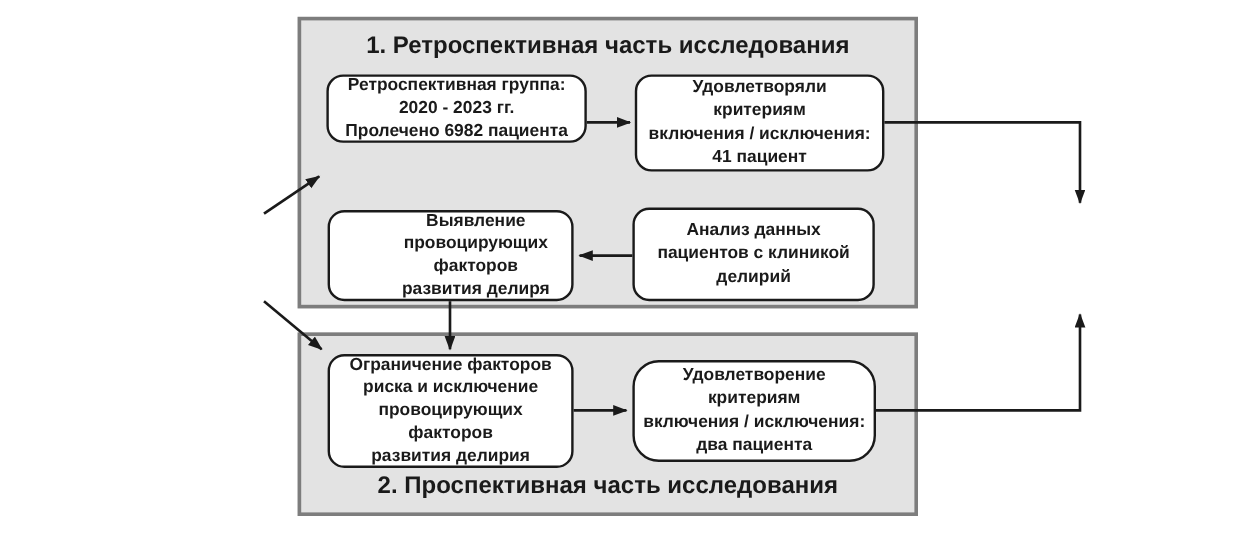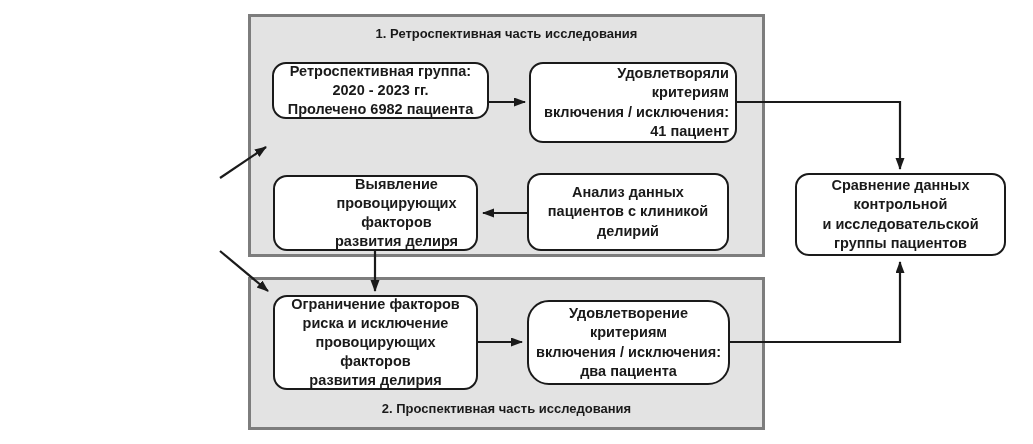--- a/index.html
+++ b/index.html
@@ -16,40 +16,40 @@
     position:absolute;
     background:var(--section-fill,#e3e3e3);
     border:3px solid var(--section-border,#7d7d7d);
     box-sizing:border-box;
   }
   #section-retrospective{left:248px;top:14px;width:517px;height:243px;}
   #section-prospective{left:248px;top:277px;width:517px;height:153px;}
   .section-title{
     position:absolute;left:0;width:100%;
     text-align:center;
-    font-size:13px;line-height:1.2;
+    font-size:20px;line-height:1.2;
     white-space:pre-line;
   }
   #section-retrospective .section-title{top:9px;}
   #section-prospective .section-title{bottom:10px;}
   .node{
     position:absolute;
     background:#ffffff;
     border:2.5px solid var(--ink,#1a1a1a);
     border-radius:14px;
     box-sizing:border-box;
     display:flex;align-items:center;justify-content:center;
     text-align:center;
     font-size:14.5px;line-height:1.32;
     white-space:pre-line;
     padding:4px 6px;
   }
   #node-total-treated{left:13px;top:175px;width:210px;height:80px;}
   #node-retro-group{left:272px;top:62px;width:217px;height:57px;}
-  #node-retro-criteria{left:529px;top:62px;width:208px;height:81px;text-align:right;}
+  #node-retro-criteria{left:529px;top:62px;width:208px;height:81px;}
   #node-factor-identification{left:273px;top:175px;width:205px;height:76px;padding-left:48px;}
   #node-data-analysis{left:527px;top:173px;width:202px;height:78px;}
   #node-risk-limitation{left:273px;top:295px;width:205px;height:95px;}
   #node-prosp-criteria{left:527px;top:300px;width:203px;height:85px;border-radius:22px;}
   #node-comparison{left:795px;top:173px;width:211px;height:83px;}
   #arrow-layer{
     position:absolute;left:0;top:0;width:1033px;height:444px;
     pointer-events:none;
   }
 </style>
@@ -85,24 +85,20 @@
 
   <div class="node" id="node-risk-limitation">Ограничение факторов
 риска и исключение
 провоцирующих факторов
 развития делирия</div>
 
   <div class="node" id="node-prosp-criteria">Удовлетворение критериям
 включения / исключения:
 два пациента</div>
 
-  <div class="node" id="node-comparison">Сравнение данных
-контрольной
-и исследовательской
-группы пациентов</div>
 
   <svg id="arrow-layer" viewBox="0 0 1033 444" xmlns="http://www.w3.org/2000/svg">
     <defs>
       <marker id="ah" orient="auto" markerUnits="userSpaceOnUse" markerWidth="14" markerHeight="11" refX="11" refY="4.5">
         <path d="M0,0 L12,4.5 L0,9 Z" fill="#1a1a1a"></path>
       </marker>
     </defs>
     <g stroke="#1a1a1a" stroke-width="2.2" fill="none">
       <path d="M489,102 L525,102" marker-end="url(#ah)"></path>
       <path d="M737,102 L900,102 L900,169" marker-end="url(#ah)"></path>

